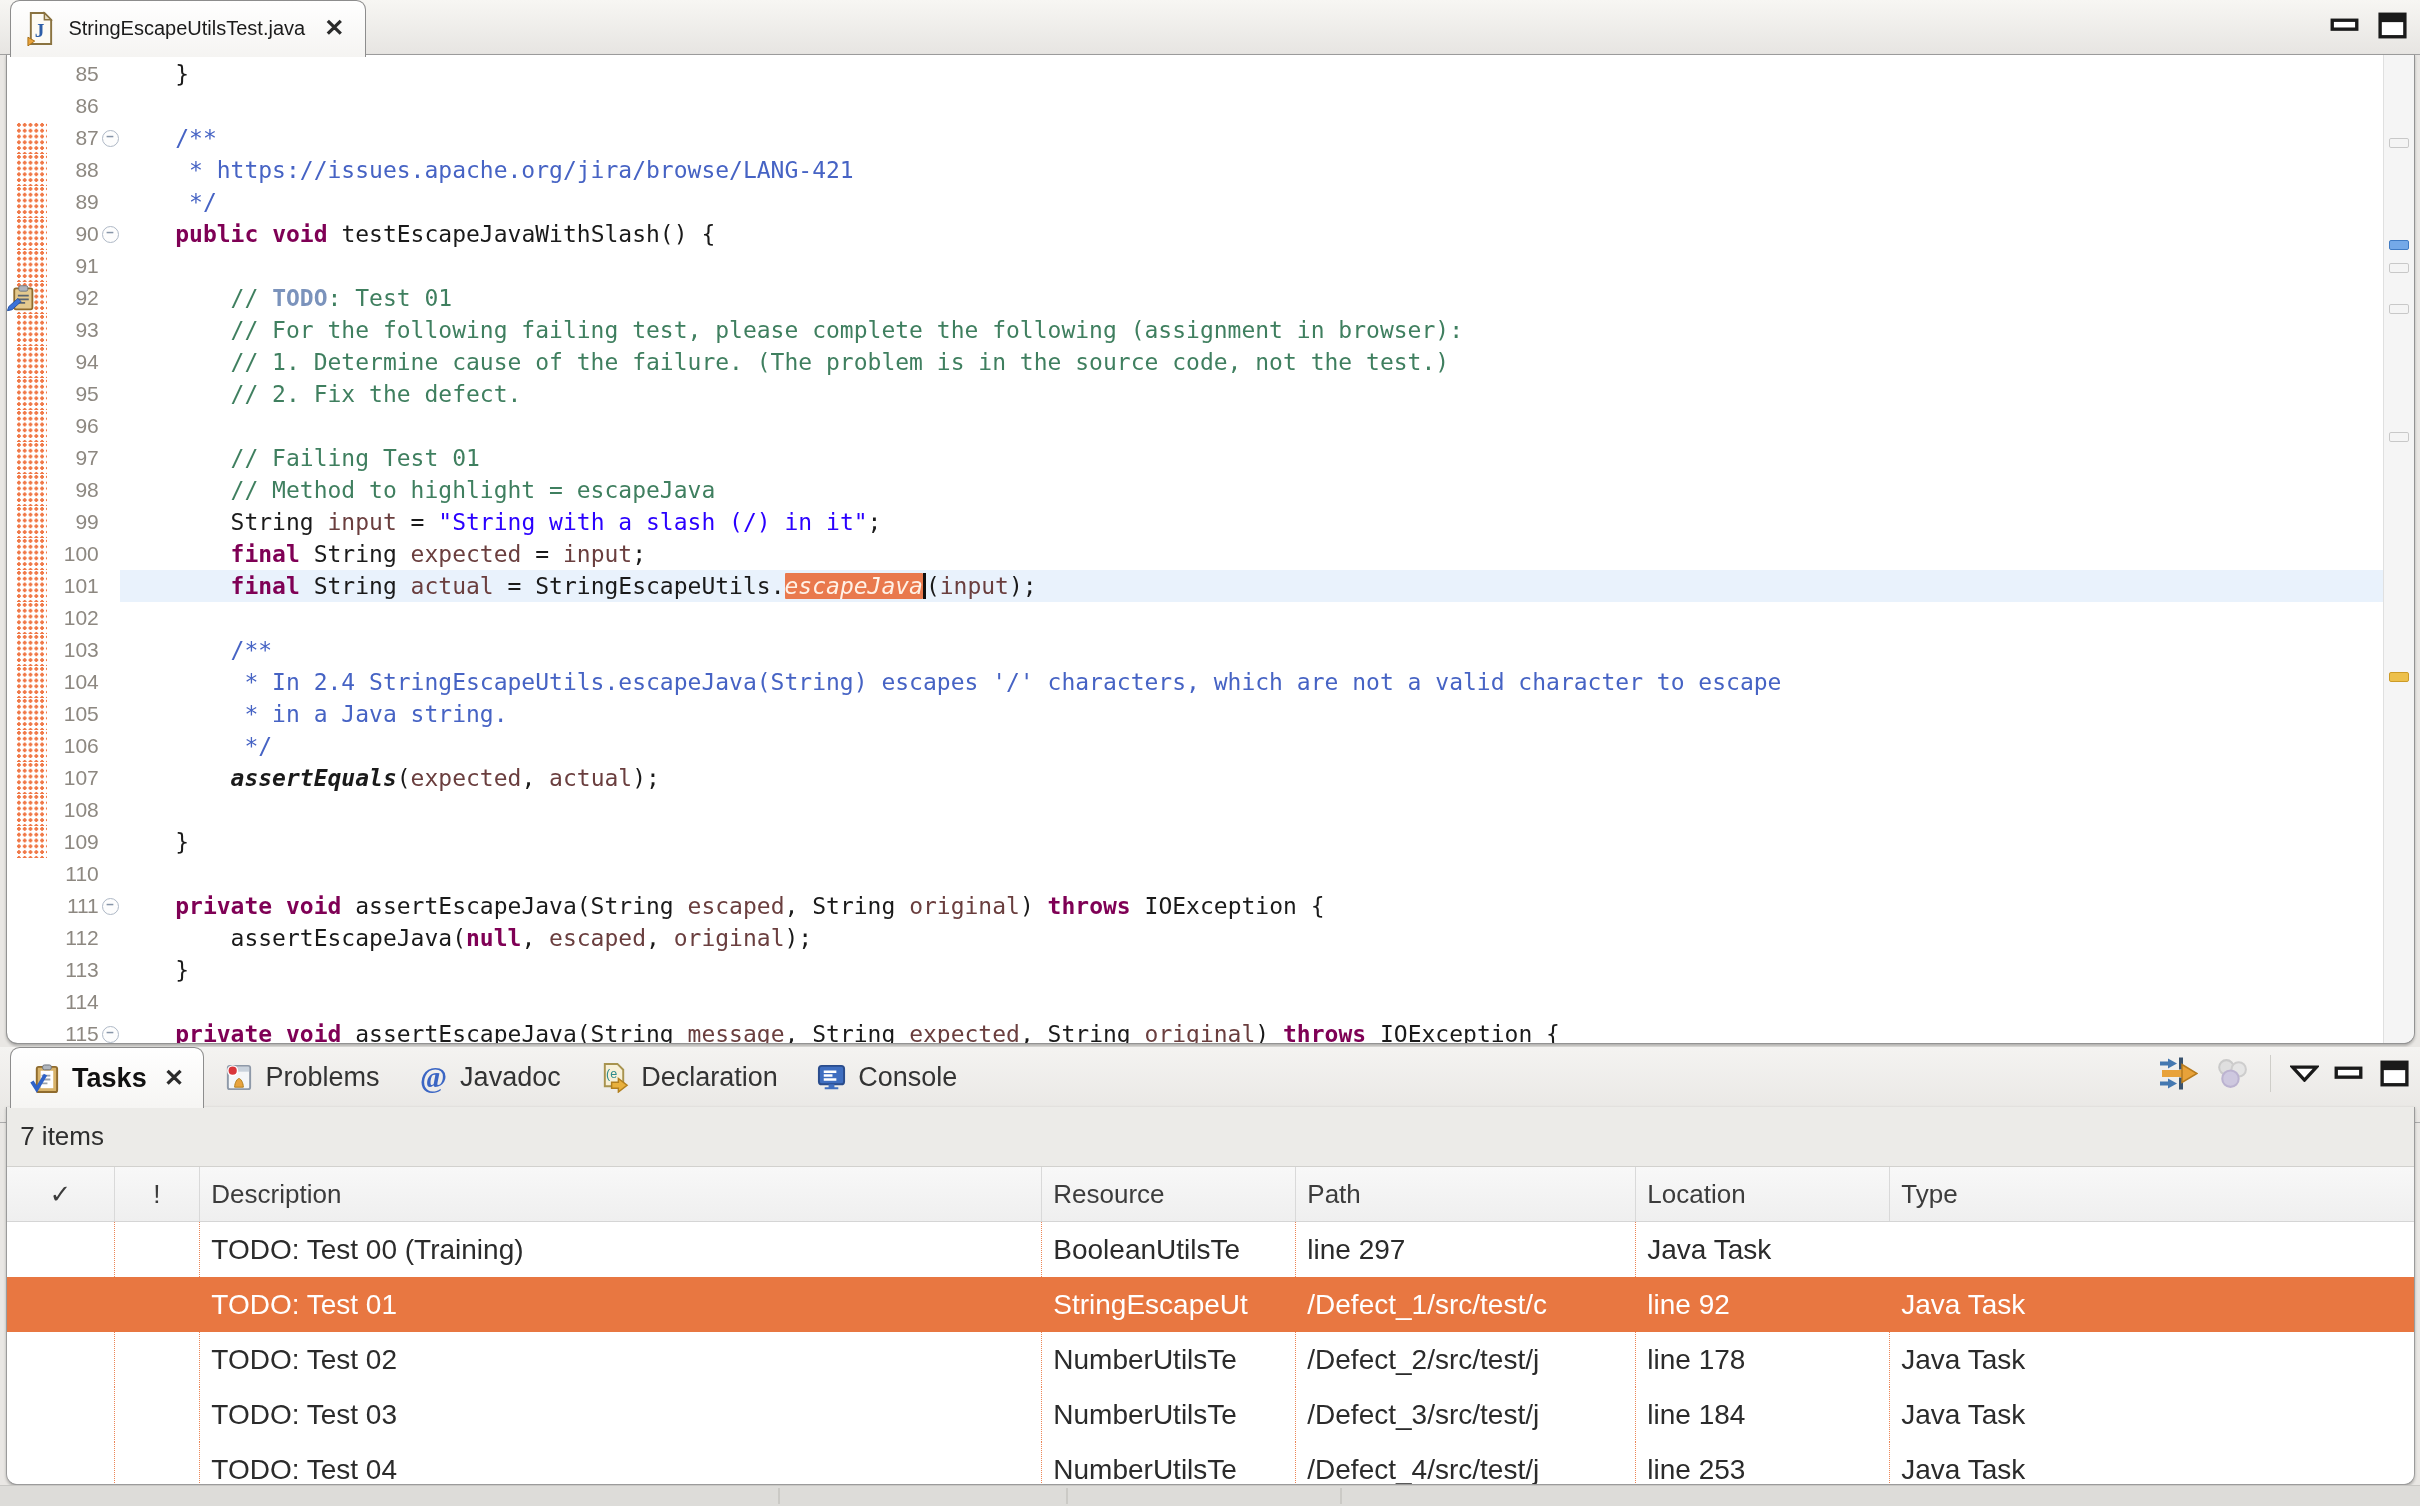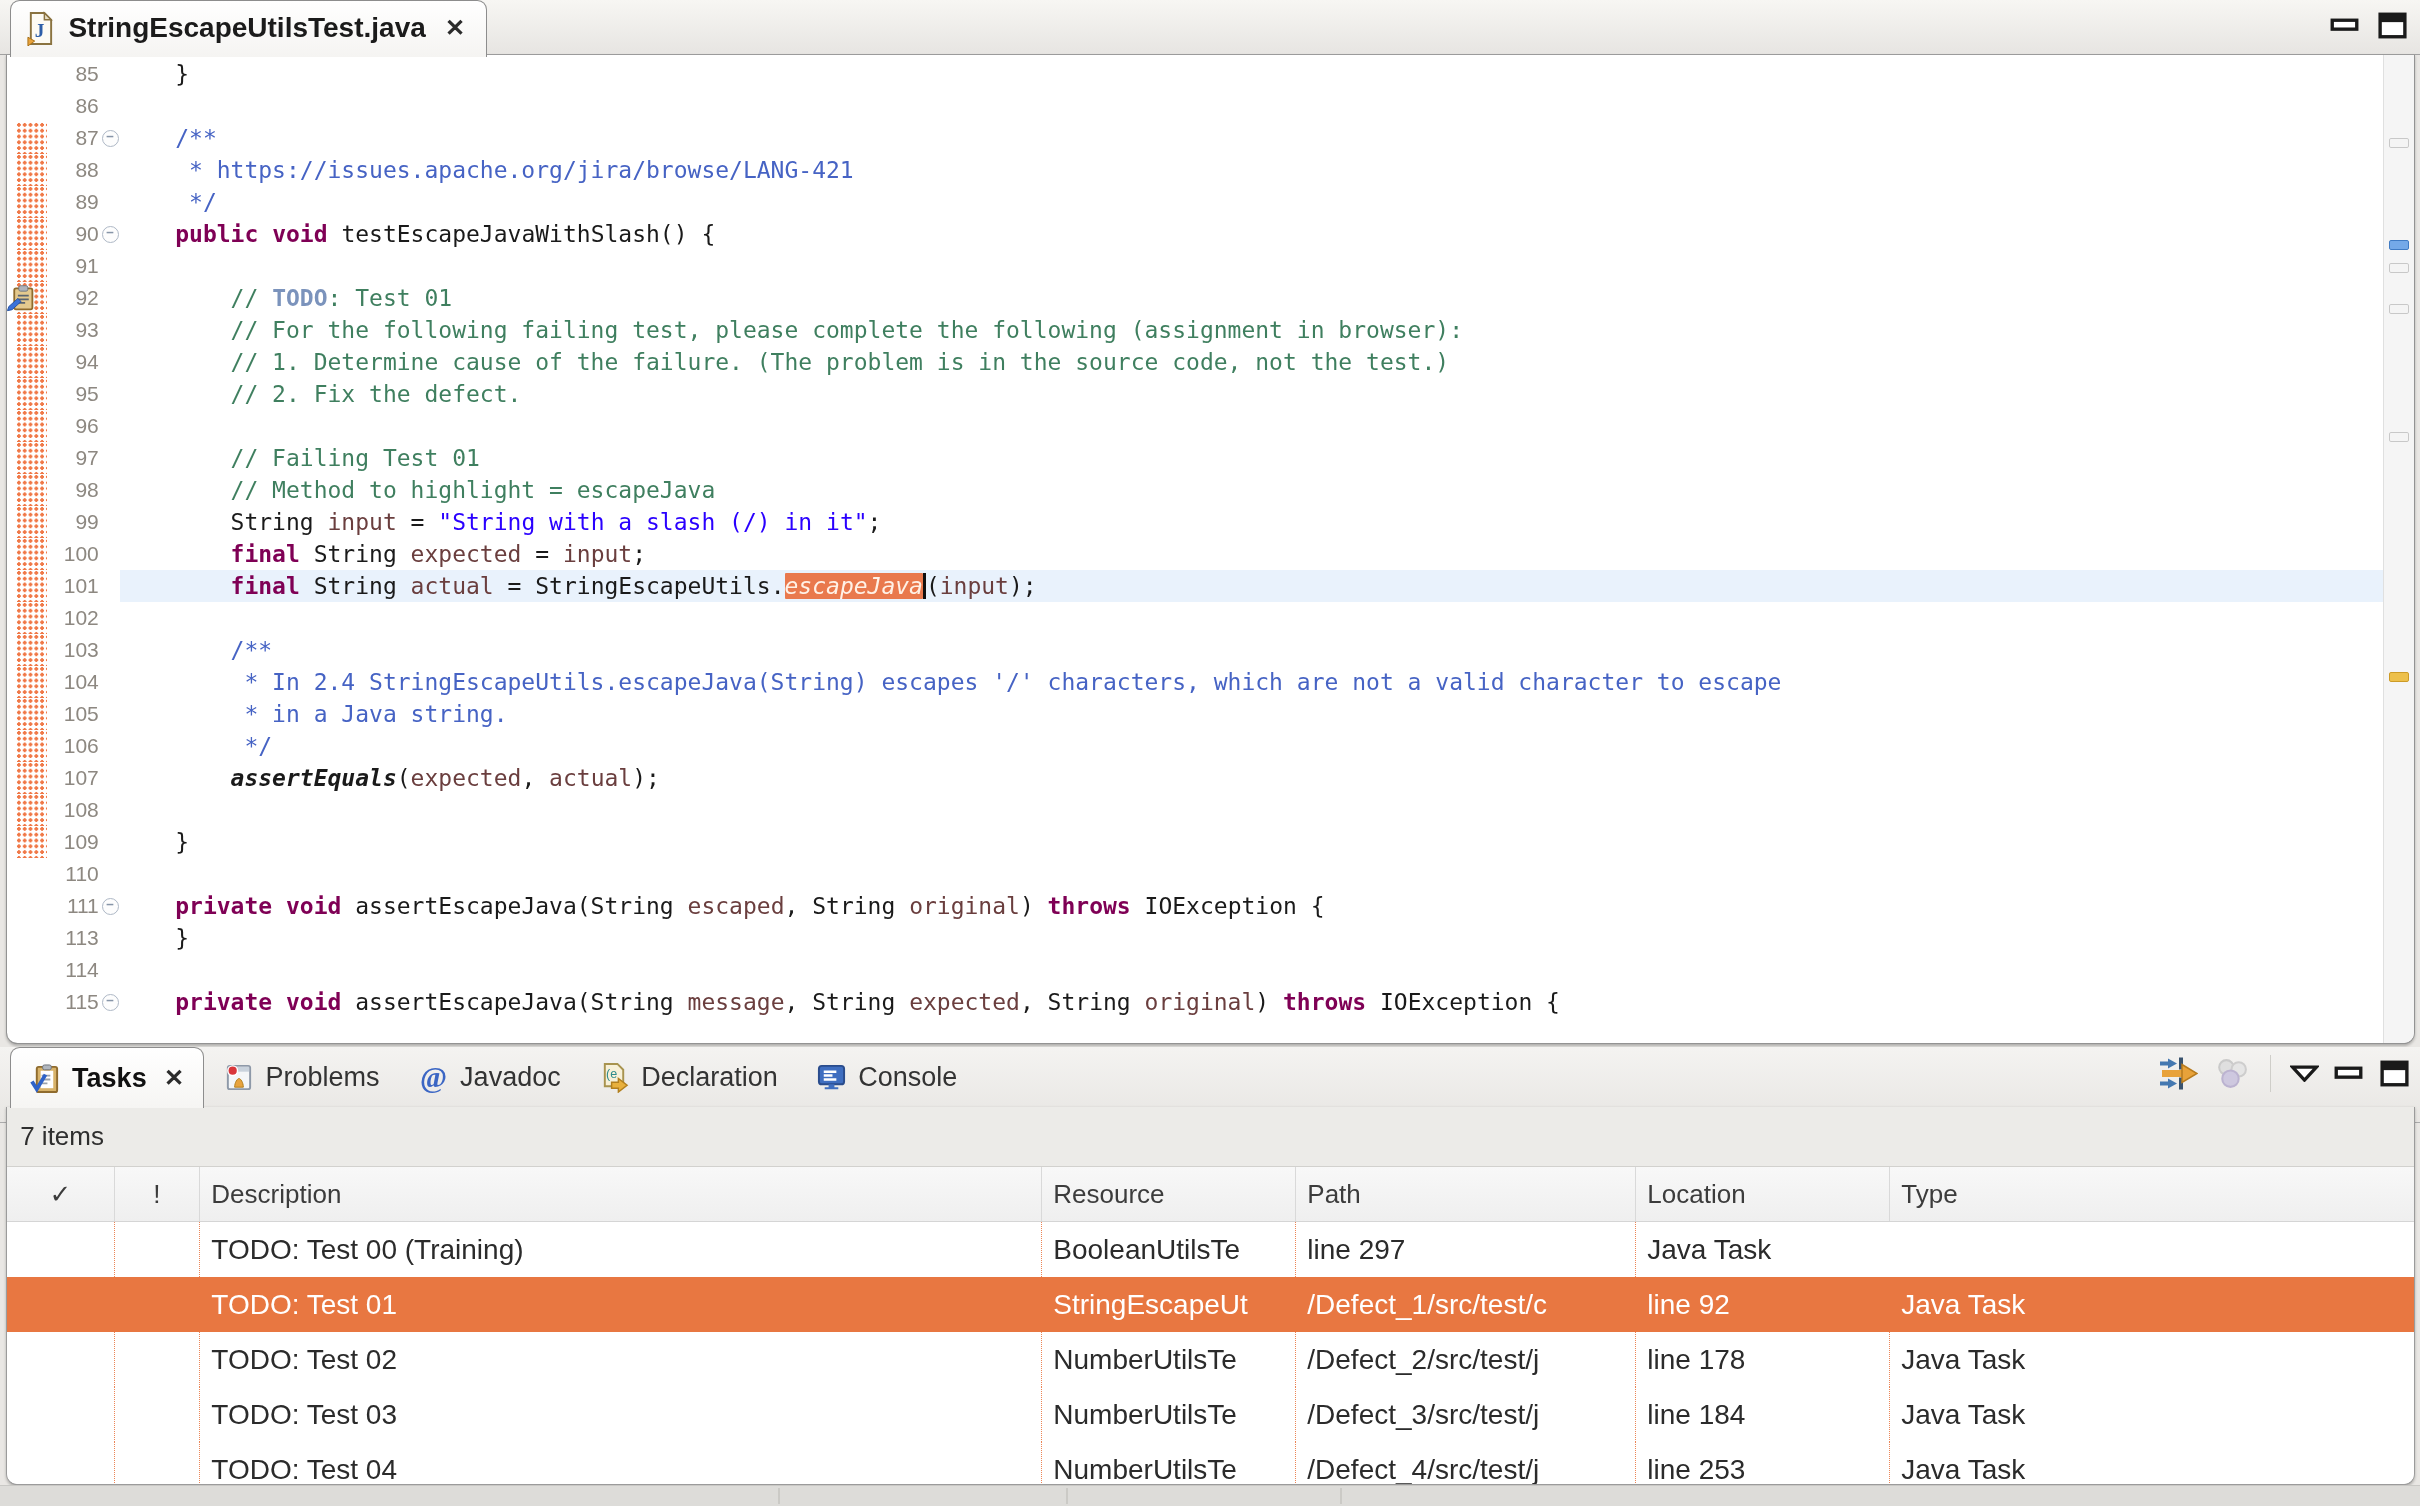--- a/index.html
+++ b/index.html
@@ -9,21 +9,21 @@
   .icon{display:inline-block;line-height:0;}
   .icon svg{display:block;}
 
   
   .editor-tabbar{position:absolute;left:0;top:0;right:0;height:55px;
     background:linear-gradient(#F7F6F3,#E7E5E2);border-bottom:1.9px solid #A0A0A0;}
   .editor-tab{position:absolute;left:9.6px;top:0;height:57px;z-index:3;
     display:flex;align-items:center;gap:13.4px;padding:0 21px 1.9px 15.4px;
     background:linear-gradient(#FFFFFF,#F5F4F2);border:1.9px solid #8D8D8D;border-bottom:none;
     border-radius:9.6px 9.6px 0 0;}
-  .editor-tab .title{font-size:28px;color:#1B1B1B;font-weight:700;}
+  .editor-tab .title{font-size:20px;color:#1B1B1B;font-weight:400;}
   .tab-close{font-size:24px;font-weight:700;color:#2B2B2B;margin-left:5.8px;cursor:pointer;}
   .win-controls{position:absolute;right:13.4px;top:11.5px;display:flex;gap:17.3px;align-items:center;z-index:2;}
 
   .editor-body{position:absolute;left:5.8px;top:55px;right:5.8px;height:989px;
     background:#FFFFFF;border:1.9px solid #939393;border-top:none;border-radius:0 0 11.5px 11.5px;
     overflow:hidden;box-shadow:0 1.9px 2.9px rgba(0,0,0,.25);}
   .code-scroll{position:absolute;left:0;top:0;right:31px;bottom:0;overflow:hidden;padding-top:2.9px;}
   .code-row{display:flex;height:32px;}
   .gutter{position:relative;flex:0 0 113px;}
   .range-ind{position:absolute;left:9.6px;top:0;bottom:0;width:31px;background-color:#FFFFFF;
@@ -308,20 +308,26 @@
               <span class="line-num">110</span>
             </div>
             <div class="code-text"></div>
           </div>
           <div class="code-row">
             <div class="gutter">
               <span class="line-num">111</span>
               <span class="fold">−</span>
             </div>
             <div class="code-text"><span class="tok-p">    </span><span class="tok-k">private</span><span class="tok-p"> </span><span class="tok-k">void</span><span class="tok-p"> assertEscapeJava(String </span><span class="tok-v">escaped</span><span class="tok-p">, String </span><span class="tok-v">original</span><span class="tok-p">) </span><span class="tok-k">throws</span><span class="tok-p"> IOException {</span></div>
+          </div>
+          <div class="code-row">
+            <div class="gutter">
+              <span class="line-num">112</span>
+            </div>
+            <div class="code-text"><span class="tok-p">        assertEscapeJava(</span><span class="tok-k">null</span><span class="tok-p">, </span><span class="tok-v">escaped</span><span class="tok-p">, </span><span class="tok-v">original</span><span class="tok-p">);</span></div>
           </div>
           <div class="code-row">
             <div class="gutter">
               <span class="line-num">113</span>
             </div>
             <div class="code-text"><span class="tok-p">    }</span></div>
           </div>
           <div class="code-row">
             <div class="gutter">
               <span class="line-num">114</span>

